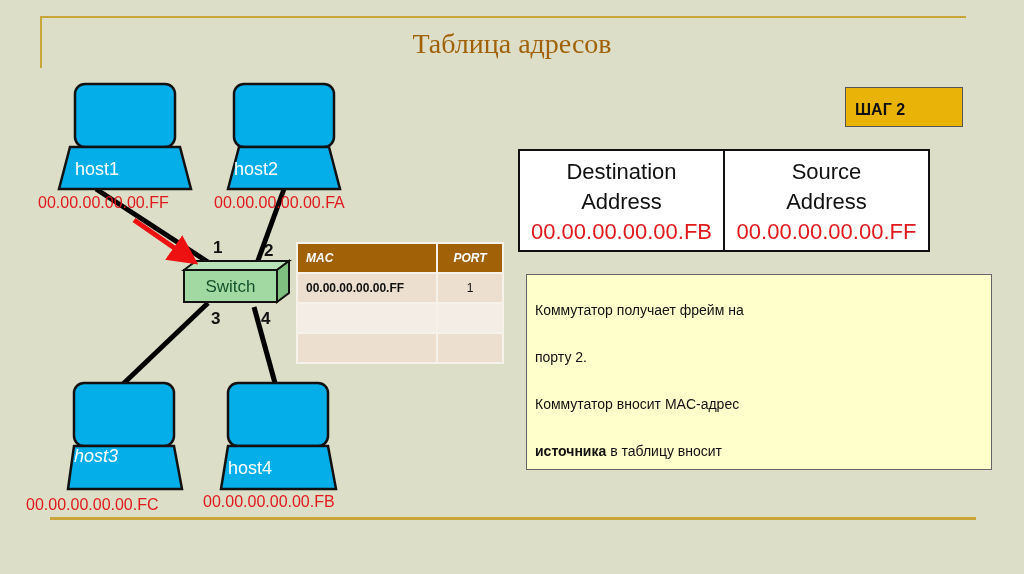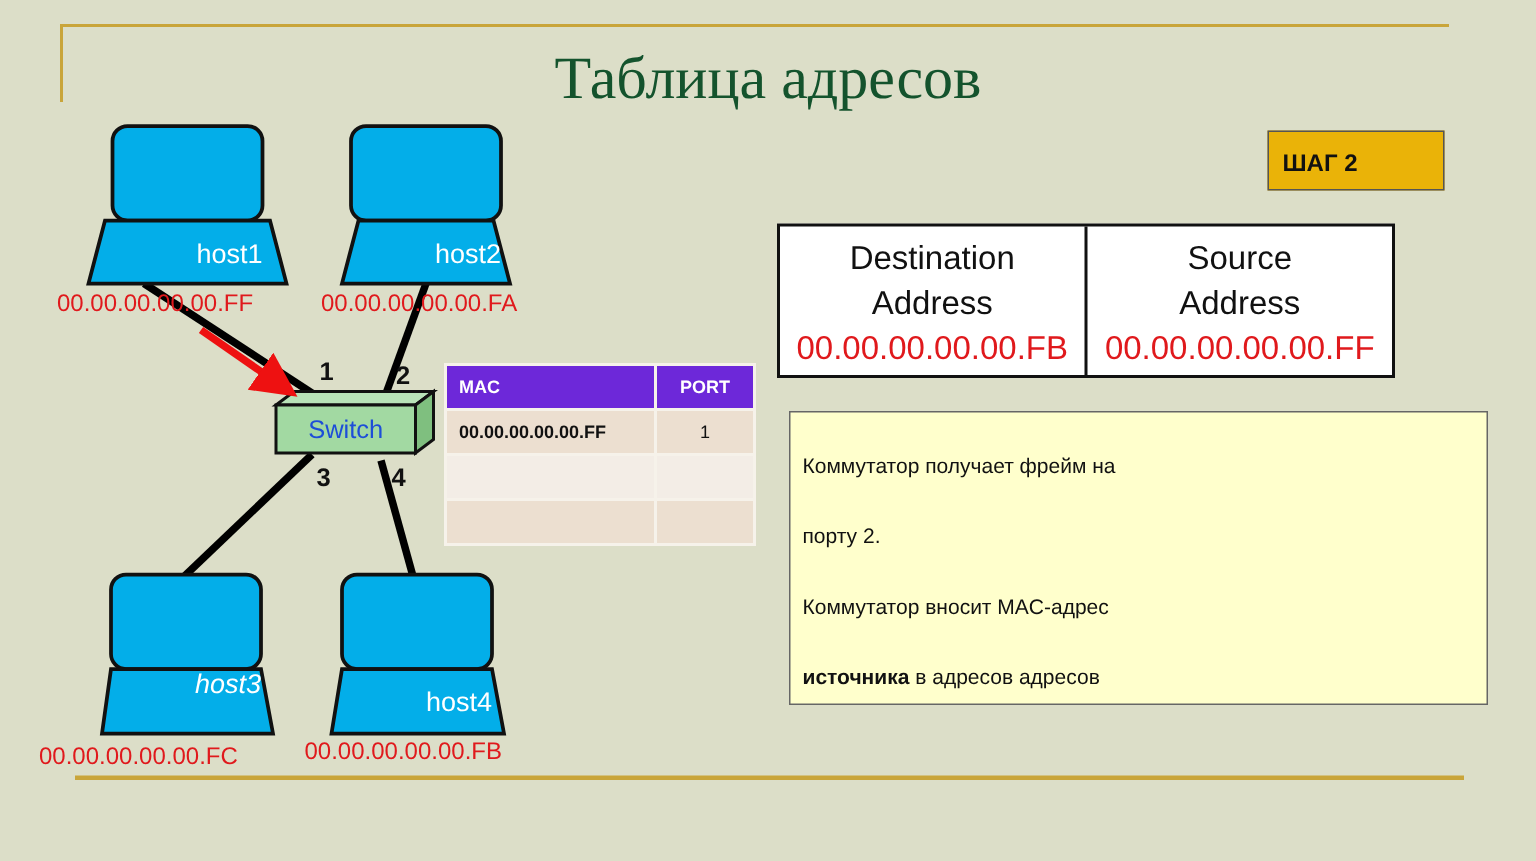--- a/index.html
+++ b/index.html
@@ -8,36 +8,36 @@
     background: #dcdec8;
     font-family: "Liberation Sans", sans-serif;
   }
   .abs { position: absolute; }
   .rule-top { left: 40px; top: 16px; width: 926px; height: 2px; background: #c9a53a; }
   .rule-left { left: 40px; top: 16px; width: 2px; height: 52px; background: #c9a53a; }
   .rule-bottom { left: 50px; top: 517px; width: 926px; height: 3px; background: #c9a53a; }
   .title {
     left: 0; width: 1024px; top: 28px; text-align: center;
     font-family: "Liberation Serif", "DejaVu Serif", serif;
-    font-size: 40px; color: #14532d;
+    font-size: 28px; color: #a16207;
   }
   svg.net { position: absolute; left: 0; top: 0; }
   .mac-label { font-size: 16px; color: #e0191c; white-space: nowrap; }
-  .host-label { font-size: 18px; color: #ffffff; text-align: right; }
+  .host-label { font-size: 18px; color: #ffffff; text-align: left; }
   .port-num { font-size: 17px; font-weight: bold; color: #111; }
-  .switch-label { font-size: 17px; color: #1d4ed8; text-align: center; }
+  .switch-label { font-size: 17px; color: #14532d; text-align: center; }
 
   table.mac-table {
     position: absolute; left: 296px; top: 242px; border-collapse: collapse;
     font-size: 12px;
   }
   table.mac-table td, table.mac-table th {
     border: 2px solid #f6f2ea; height: 28px; padding: 0 8px;
   }
-  table.mac-table th { background: #6d28d9; color: #ffffff; text-align: left; font-weight: bold; }
+  table.mac-table th { background: #a16207; color: #ffffff; text-align: left; font-weight: bold; font-style: italic; }
   table.mac-table th.port-col { text-align: center; }
   table.mac-table td.mac-cell { width: 122px; font-weight: bold; color: #111; }
   table.mac-table td.port-cell { width: 48px; text-align: center; color: #111; }
   table.mac-table tr.r0 td { background: #ecdfd0; }
   table.mac-table tr.r1 td { background: #f3ede6; }
   table.mac-table tr.r2 td { background: #ecdfd0; }
 
   .step-box {
     left: 845px; top: 87px; width: 118px; height: 40px; background: #eab308;
     border: 1px solid #555; box-sizing: border-box;
@@ -159,14 +159,14 @@
     <div>Source</div>
     <div>Address</div>
     <div class="addr">00.00.00.00.00.FF</div>
   </div>
 </div>
 
 <div class="abs desc">
   <div>Коммутатор получает фрейм на</div>
   <div>порту 2.</div>
   <div>Коммутатор вносит MAC-адрес</div>
-  <div><b>источника</b><span> в адресов адресов</span></div>
+  <div><b>источника</b><span> в таблицу вносит</span></div>
 </div>
 
 </body></html>

